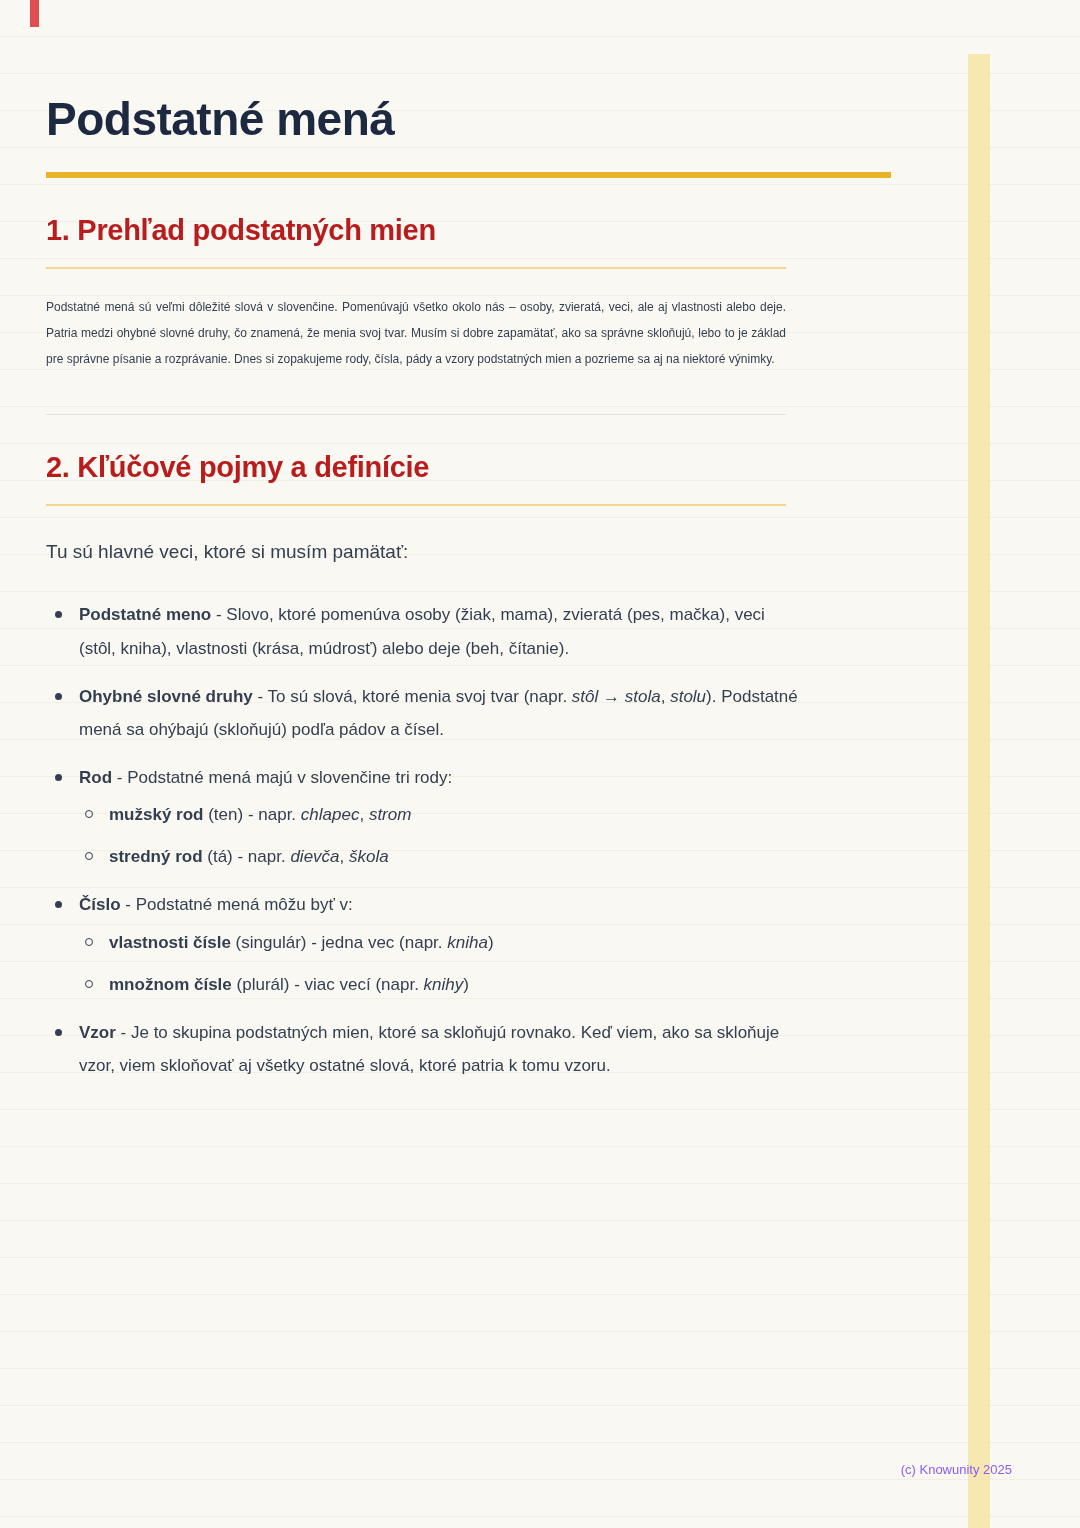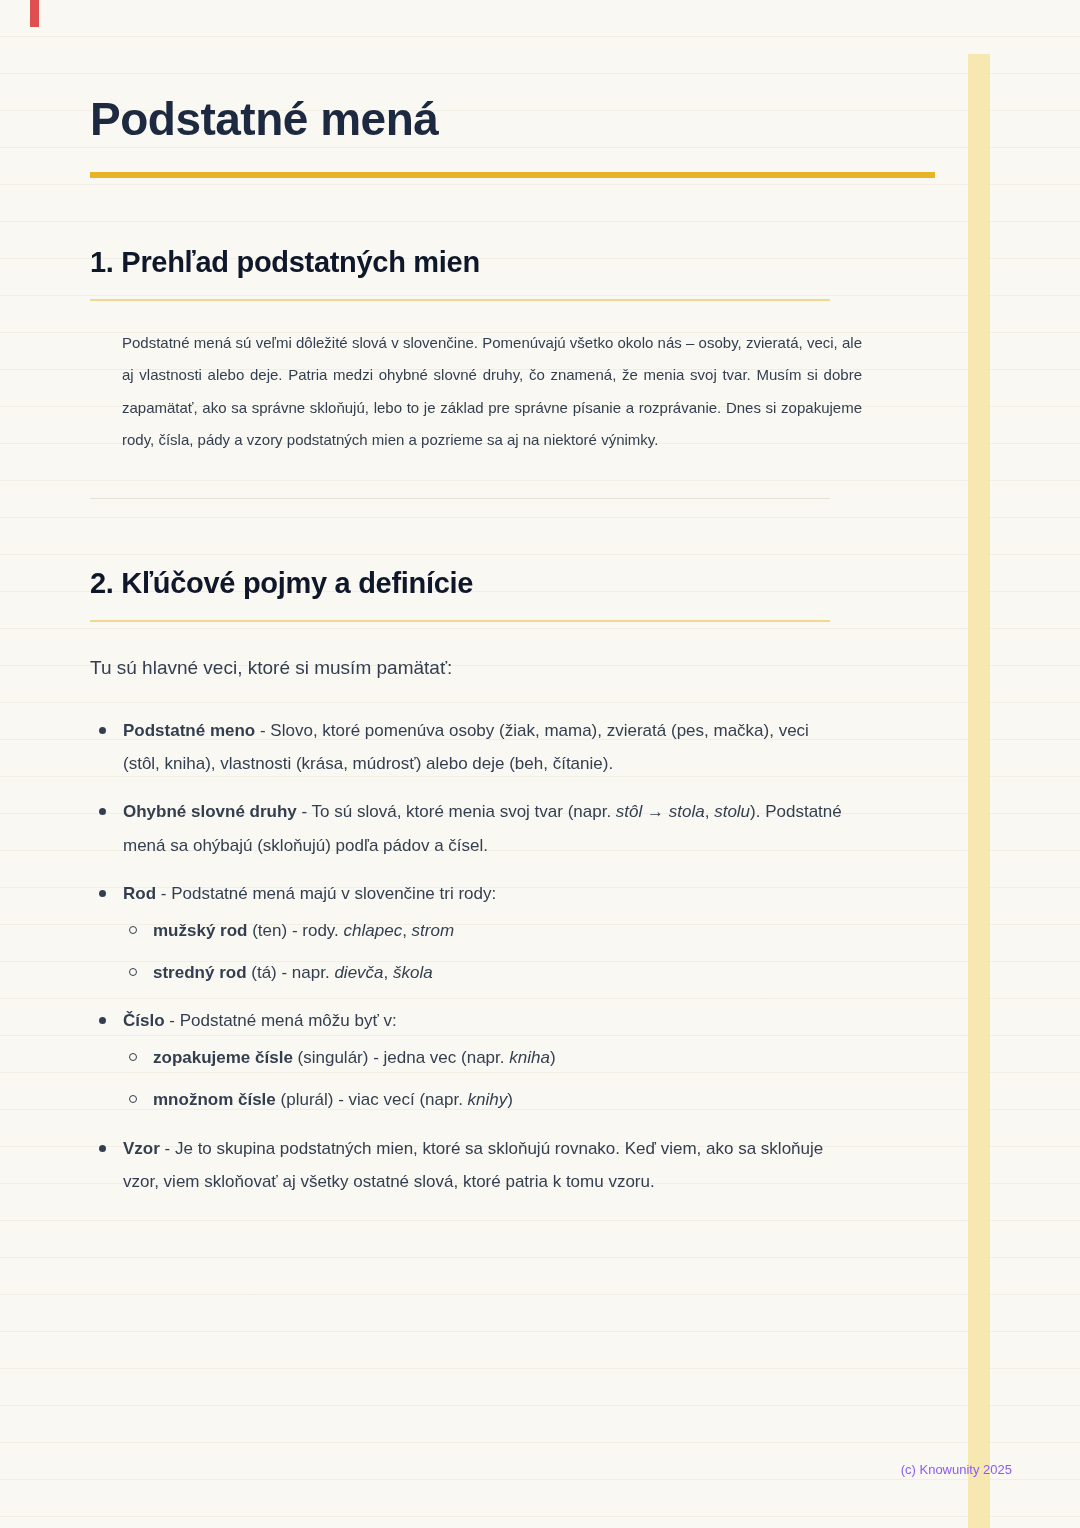--- a/index.html
+++ b/index.html
@@ -18,36 +18,36 @@
   }
   .stripe {
     position: absolute; left: 968px; top: 54px;
     width: 22px; height: 1474px;
     background: #f6e6ab; opacity: 0.9;
   }
   .bookmark {
     position: absolute; left: 30px; top: 0;
     width: 9px; height: 27px; background: #e04f4f;
   }
-  .content { position: relative; padding: 92px 0 0 90px; width: 960px; }
+  .content { position: relative; padding: 92px 0 0 46px; width: 960px; }
 
   .page-title {
     font-size: 46px; font-weight: 800; color: #1c2940; letter-spacing: -0.5px;
   }
   .title-rule { margin-top: 26px; width: 845px; height: 6px; background: #e8b427; }
 
   .section-heading {
-    margin-top: 68px; font-size: 29px; font-weight: 700;
-    color: #0f172a; letter-spacing: -0.3px;
+    margin-top: 36px; font-size: 29px; font-weight: 700;
+    color: #b91c1c; letter-spacing: -0.3px;
   }
   .section-rule { margin-top: 20px; width: 740px; height: 2px; background: #f2d88f; }
 
   .paragraph {
     margin-top: 26px; width: 740px;
-    font-size: 15px; line-height: 2.15; text-align: justify; color: #333f50; margin-left: 32px;
+    font-size: 12px; line-height: 2.15; text-align: justify; color: #333f50;
   }
   .divider { margin-top: 42px; width: 740px; height: 1px; background: #e6e2d8; }
   .intro { margin-top: 28px; font-size: 19px; line-height: 1.9; }
 
   ul.key-list { list-style: none; margin-top: 28px; width: 752px; }
   ul.key-list > li {
     position: relative; padding-left: 33px; margin-bottom: 15px;
     font-size: 17px; line-height: 1.95;
   }
   .marker { display: block; }
@@ -108,36 +108,36 @@
         <span class="marker dot"></span>
         <span class="li-text"><span class="seg-b">Ohybné slovné druhy</span><span> - To sú slová, ktoré menia svoj tvar (napr. </span><span class="seg-i">stôl</span><span> → </span><span class="seg-i">stola</span><span>, </span><span class="seg-i">stolu</span><span>). Podstatné mená sa ohýbajú (skloňujú) podľa pádov a čísel.</span></span>
       </li>
 
       <li>
         <span class="marker dot"></span>
         <span class="li-text"><span class="seg-b">Rod</span><span> - Podstatné mená majú v slovenčine tri rody:</span></span>
         <ul class="sub-list">
           <li>
             <span class="marker circle"></span>
-            <span class="li-text"><span class="seg-b">mužský rod</span><span> (ten) - rody. </span><span class="seg-i">chlapec</span><span>, </span><span class="seg-i">strom</span></span>
+            <span class="li-text"><span class="seg-b">mužský rod</span><span> (ten) - napr. </span><span class="seg-i">chlapec</span><span>, </span><span class="seg-i">strom</span></span>
           </li>
           <li>
             <span class="marker circle"></span>
             <span class="li-text"><span class="seg-b">stredný rod</span><span> (tá) - napr. </span><span class="seg-i">dievča</span><span>, </span><span class="seg-i">škola</span></span>
           </li>
         </ul>
       </li>
 
       <li>
         <span class="marker dot"></span>
         <span class="li-text"><span class="seg-b">Číslo</span><span> - Podstatné mená môžu byť v:</span></span>
         <ul class="sub-list">
           <li>
             <span class="marker circle"></span>
-            <span class="li-text"><span class="seg-b">zopakujeme čísle</span><span> (singulár) - jedna vec (napr. </span><span class="seg-i">kniha</span><span>)</span></span>
+            <span class="li-text"><span class="seg-b">vlastnosti čísle</span><span> (singulár) - jedna vec (napr. </span><span class="seg-i">kniha</span><span>)</span></span>
           </li>
           <li>
             <span class="marker circle"></span>
             <span class="li-text"><span class="seg-b">množnom čísle</span><span> (plurál) - viac vecí (napr. </span><span class="seg-i">knihy</span><span>)</span></span>
           </li>
         </ul>
       </li>
 
 
       <li>

